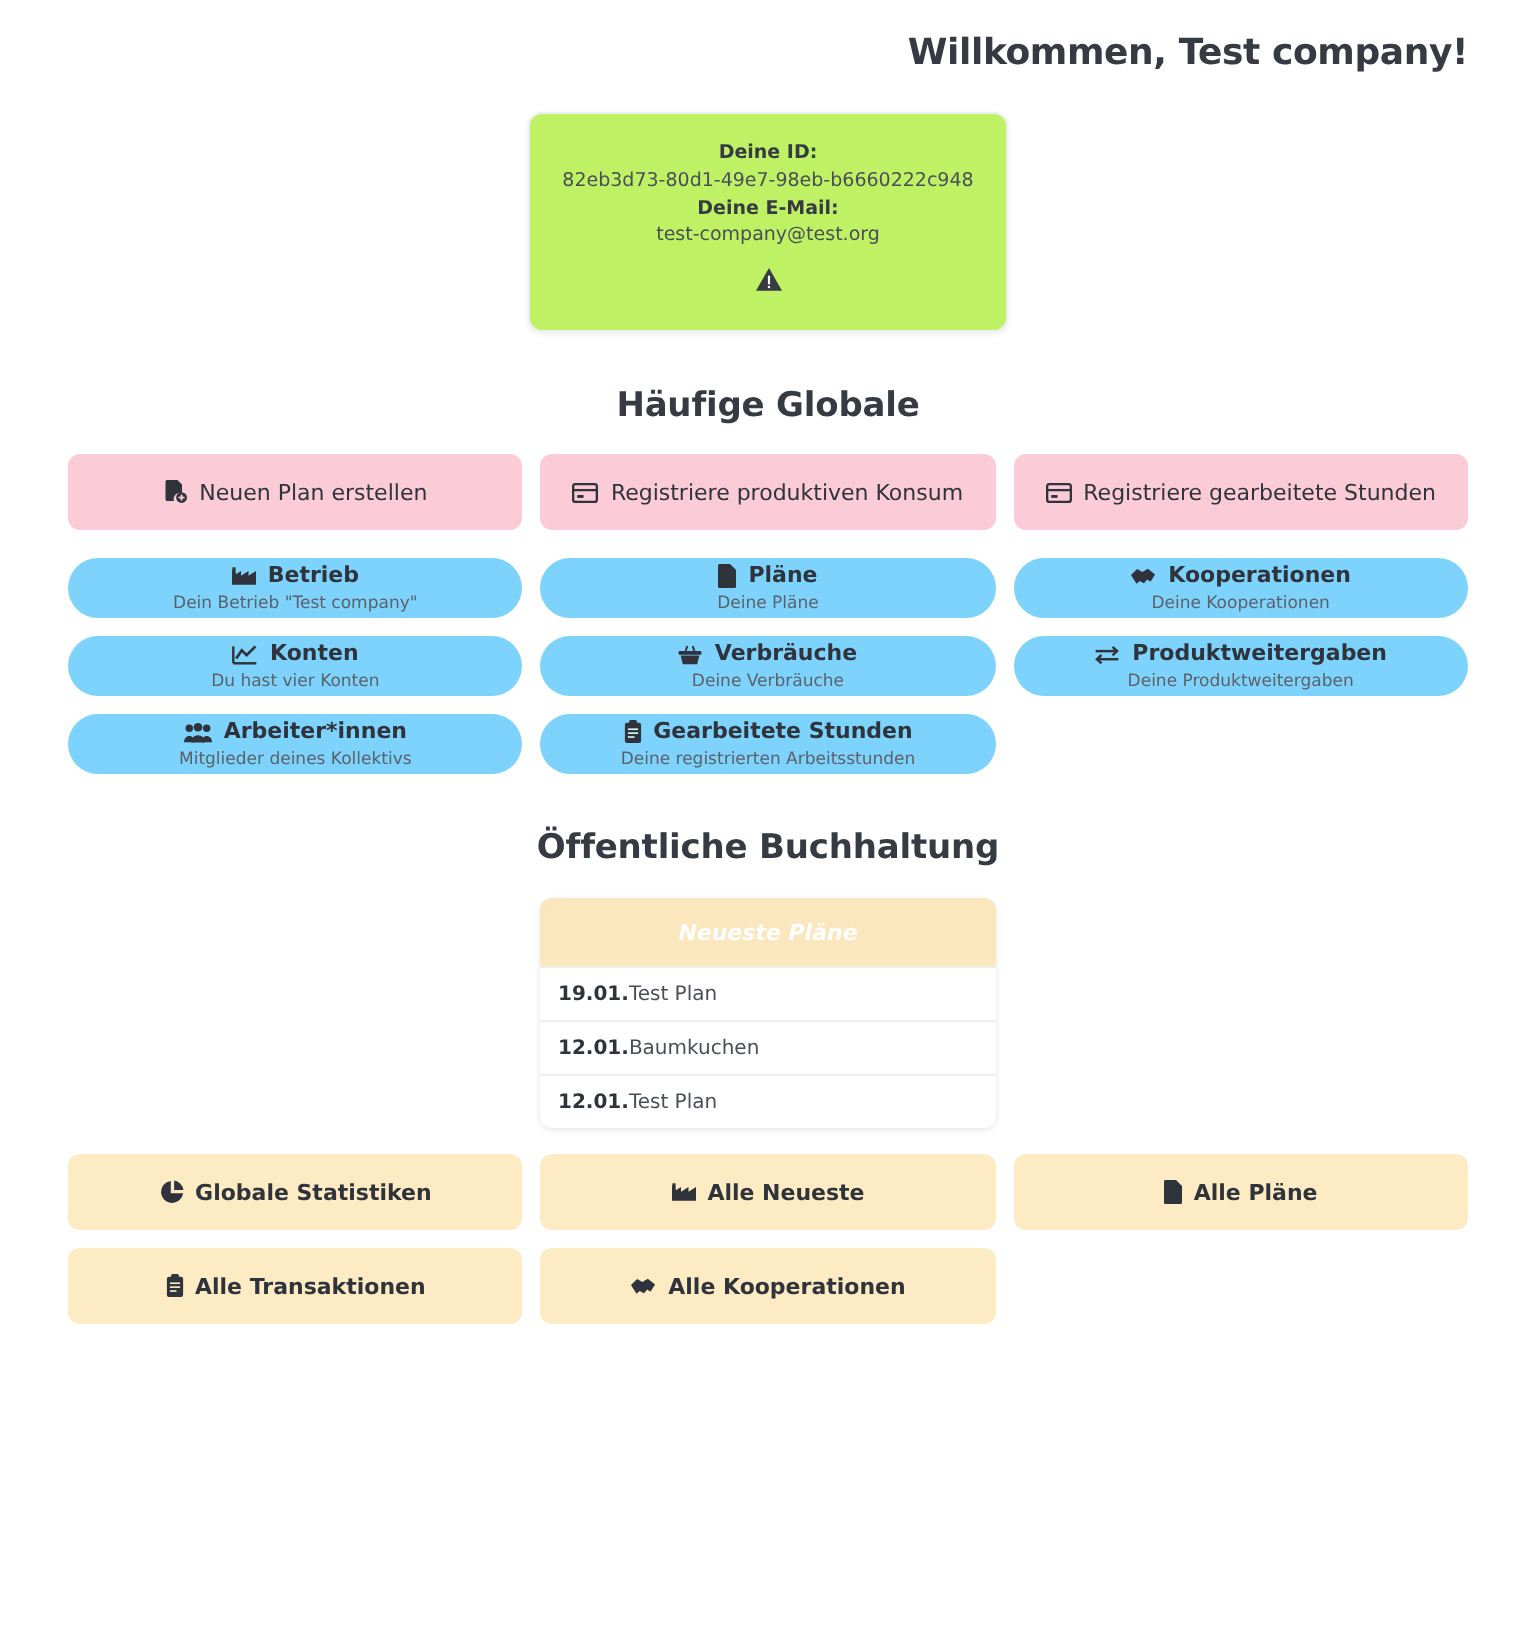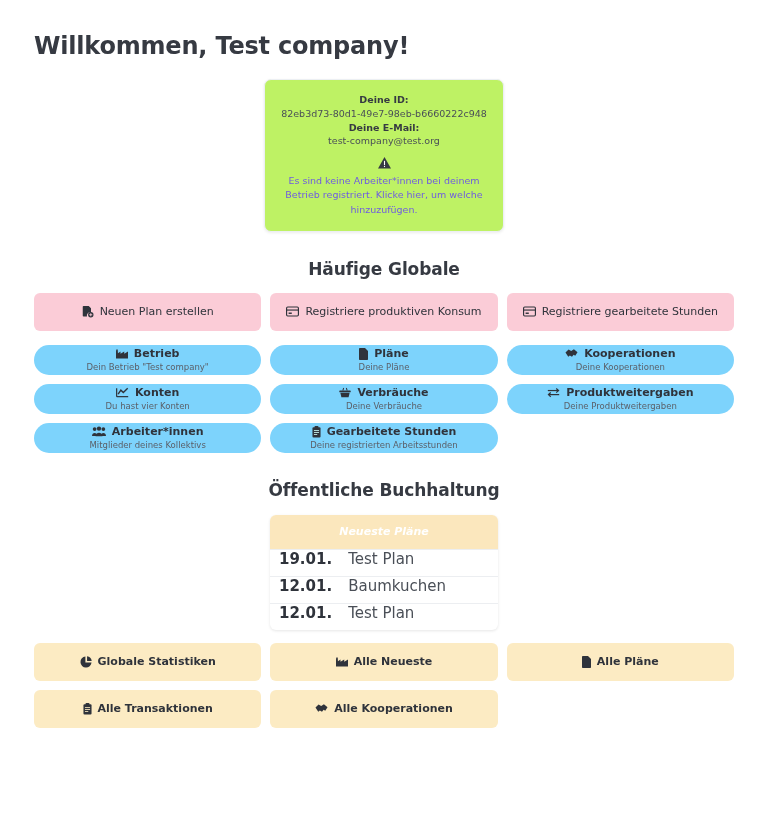--- a/index.html
+++ b/index.html
@@ -13,26 +13,26 @@
     overflow: hidden;
   }
 
   .page {
     width: 768px;
     padding: 0 34px;
   }
 
   
   .welcome-title {
-    text-align: left;
-    font-size: 24px;
+    text-align: right;
+    font-size: 18px;
     font-weight: bold;
     color: #363a42;
     letter-spacing: -0.2px;
-    padding-top: 32px;
+    padding-top: 16px;
   }
 
   .section-title {
     text-align: center;
     font-size: 17px;
     font-weight: bold;
     color: #363a42;
     letter-spacing: -0.1px;
   }
 
@@ -176,26 +176,26 @@
     align-items: center;
     justify-content: center;
     font-size: 11px;
     font-weight: bold;
     font-style: italic;
     color: #ffffff;
   }
   .plans-row {
     height: 27px;
     display: flex;
-    align-items: flex-start;
+    align-items: center;
     padding: 0 9px;
     border-top: 1px solid #eceef1;
-    font-size: 15px;
+    font-size: 10px;
     color: #4a4f57;
-    gap: 16px;
+    gap: 0;
   }
   .plans-row:first-of-type { border-top: none; }
   .plans-row .date {
     font-weight: bold;
     color: #2f333b;
   }
 
   
   .mt-sec-title { margin-top: 27px; }
   .mt-grid { margin-top: 14px; }
@@ -216,21 +216,20 @@
       <div class="info-value">test-company@test.org</div>
 
       <div class="warn-icon">
         <svg width="13" height="12" viewBox="0 0 24 22" fill="currentColor">
           <path d="M12 0 L24 21 H0 Z"></path>
           <rect x="11" y="7" width="2" height="8" fill="#ffffff"></rect>
           <rect x="11" y="16.5" width="2" height="2" fill="#ffffff"></rect>
         </svg>
       </div>
 
-      <a class="info-link">Es sind keine Arbeiter*innen bei deinem Betrieb registriert. Klicke hier, um welche hinzuzufügen.</a>
     </div>
   </div>
 
   <h2 class="section-title mt-sec-title">Häufige Globale</h2>
 
   <div class="tile-grid mt-grid">
 
     <a class="tile pink">
       <span class="tile-title">
         <span class="ico">

